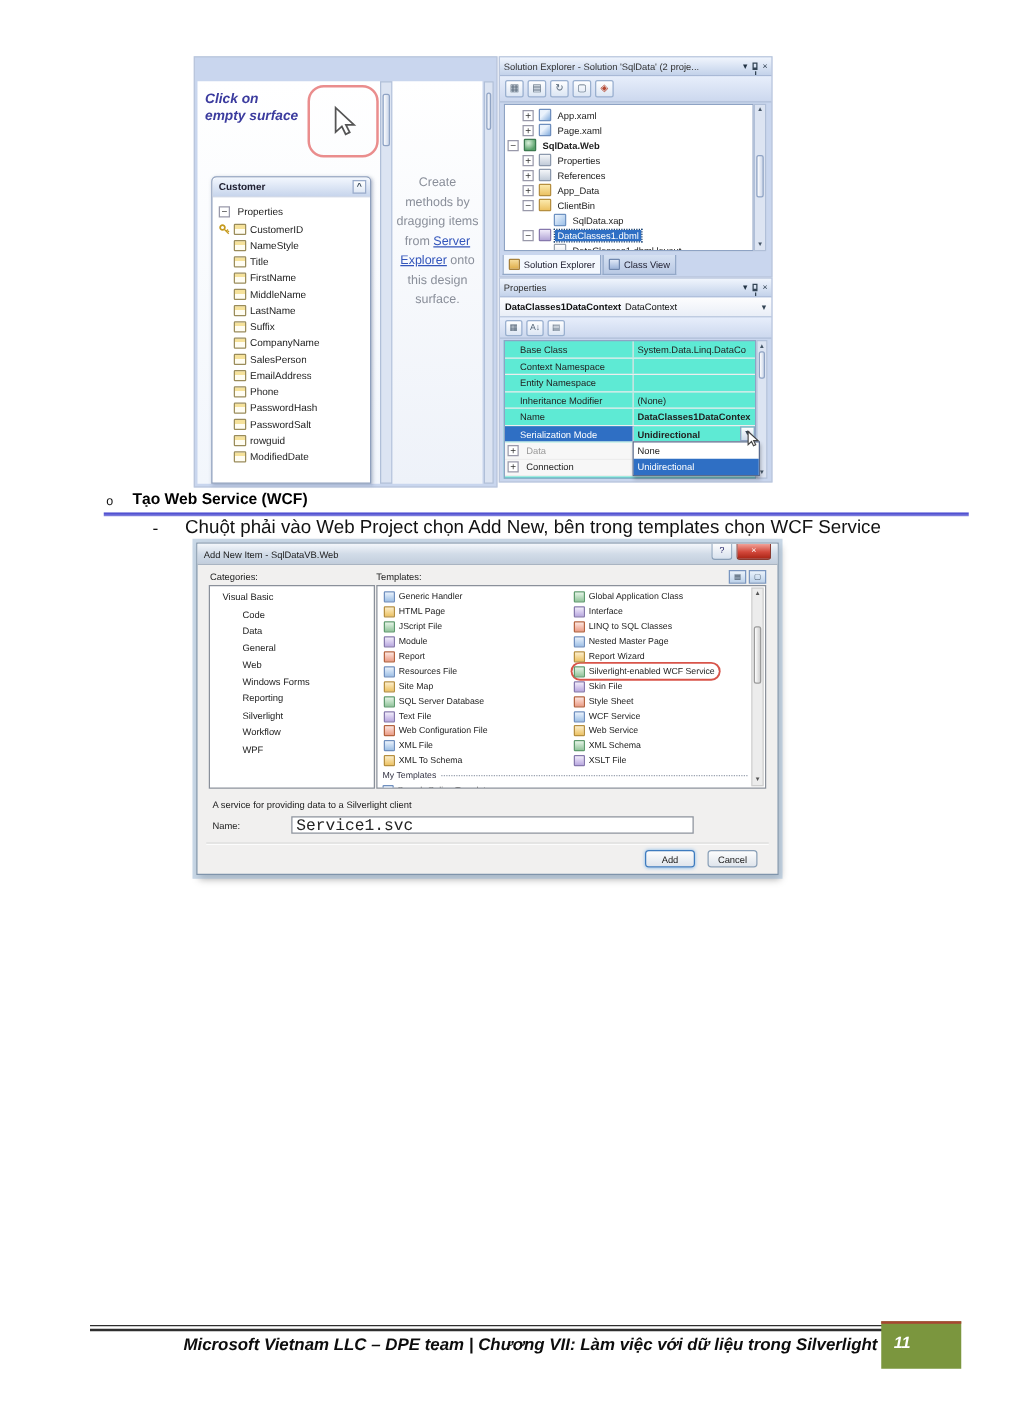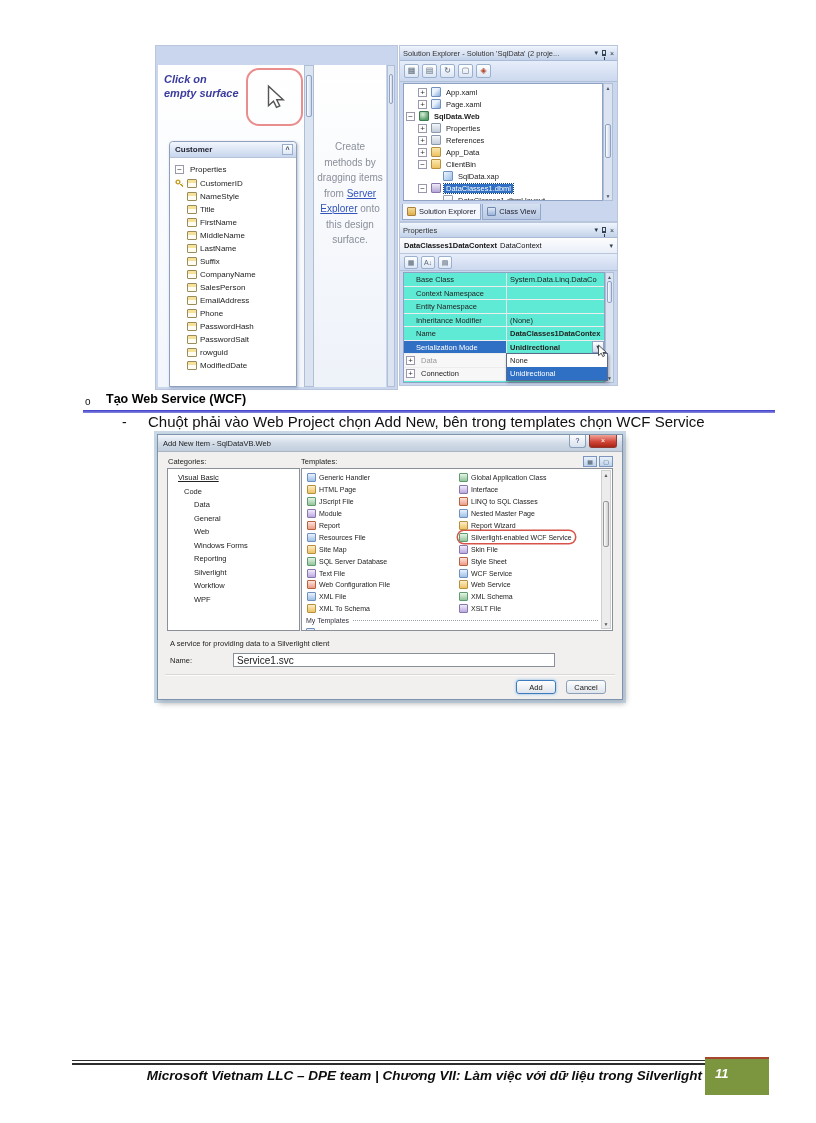--- a/index.html
+++ b/index.html
@@ -131,21 +131,21 @@
   .tpl-highlight{box-shadow:0 0 0 1.5px #d8544a;border-radius:7px}
   .my-templates{position:absolute;left:4px;top:148px;width:292px;display:flex;align-items:center;gap:4px;font-size:7px;color:#334}
   .my-templates::after{content:"";flex:1;border-top:1px dotted #9aa2b0}
   .search-online{position:absolute;left:4px;top:159px;display:flex;align-items:center;gap:3px;font-size:7px;color:#222}
   #tpl-scroll{right:1px;top:1px;bottom:1px;width:10px;background:#ececec;border:1px solid #cfcfcf}
   #tpl-scroll .thumb{top:30px;height:46px;background:linear-gradient(90deg,#fdfdfd,#cfcfcf);border-color:#9a9a9a}
   #tpl-scroll .sarrow{top:1px;color:#555}
   #tpl-scroll .sarrow.bottom{bottom:1px;top:auto}
   .dlg-desc{position:absolute;left:12px;top:204px;font-size:7.5px;color:#222}
   .name-label{position:absolute;left:12px;top:221px;font-size:7.5px;color:#222}
-  .name-input{position:absolute;left:75px;top:218px;width:322px;height:14px;background:#fff;border:1px solid #8a909a;font-size:10px;color:#222;padding:0 3px;font-family:Liberation Sans, sans-serif}
+  .name-input{position:absolute;left:75px;top:218px;width:322px;height:14px;background:#fff;border:1px solid #8a909a;font-size:13px;color:#222;padding:0 3px;font-family:Liberation Mono, monospace}
   .dlg-sep{position:absolute;left:7px;right:7px;top:239px;border-top:1px solid #d8d8d8;border-bottom:1px solid #fcfcfc}
   .dlg-btn{position:absolute;top:245px;width:40px;height:14px;font-size:7.5px;text-align:center;line-height:13px;color:#1a1a1a;background:linear-gradient(#fdfdfd,#dfe5ec);border:1px solid #8aa0b8;border-radius:3px}
   #btn-add{left:358px;border-color:#3d7bbf;box-shadow:0 0 3px #7db4e8}
   #btn-cancel{left:408px}
 
   
   .footer-rule{position:absolute;left:72px;top:1060px;width:677px;height:5px;border-top:1.5px solid #2e2e2e;border-bottom:2px solid #2e2e2e}
   .footer-text{position:absolute;left:72px;top:1068px;width:630px;text-align:right;font-size:13.5px;font-weight:bold;font-style:italic;color:#0d0d0d}
   .page-badge{position:absolute;left:705px;top:1057px;width:64px;height:38px;background:#7b963e;border-top:2px solid #a84632;color:#fff;font-size:13px;font-weight:bold;font-style:italic;padding:7px 0 0 10px}
 </style>
@@ -432,22 +432,22 @@
         <span class="dlg-close">×</span>
       </span>
     </div>
     <div class="dlg-label" style="left:10px;top:22px">Categories:</div>
     <div class="dlg-label" style="left:143px;top:22px">Templates:</div>
     <div class="view-buttons">
         <span class="view-btn">▦</span>
         <span class="view-btn">▢</span>
       </div>
     <div class="cat-box">
-        <div class="cat-item" style="padding-left: 10px; text-decoration: underline;">Visual Basic</div>
-        <div class="cat-item" style="padding-left: 16px;">Code</div>
+        <div class="cat-item" style="padding-left: 10px;">Visual Basic</div>
+        <div class="cat-item" style="padding-left: 26px;">Code</div>
         <div class="cat-item" style="padding-left: 26px;">Data</div>
         <div class="cat-item" style="padding-left: 26px;">General</div>
         <div class="cat-item" style="padding-left: 26px;">Web</div>
         <div class="cat-item" style="padding-left: 26px;">Windows Forms</div>
         <div class="cat-item" style="padding-left: 26px;">Reporting</div>
         <div class="cat-item" style="padding-left: 26px;">Silverlight</div>
         <div class="cat-item" style="padding-left: 26px;">Workflow</div>
         <div class="cat-item" style="padding-left: 26px;">WPF</div>
       </div>
     <div class="tpl-box">

